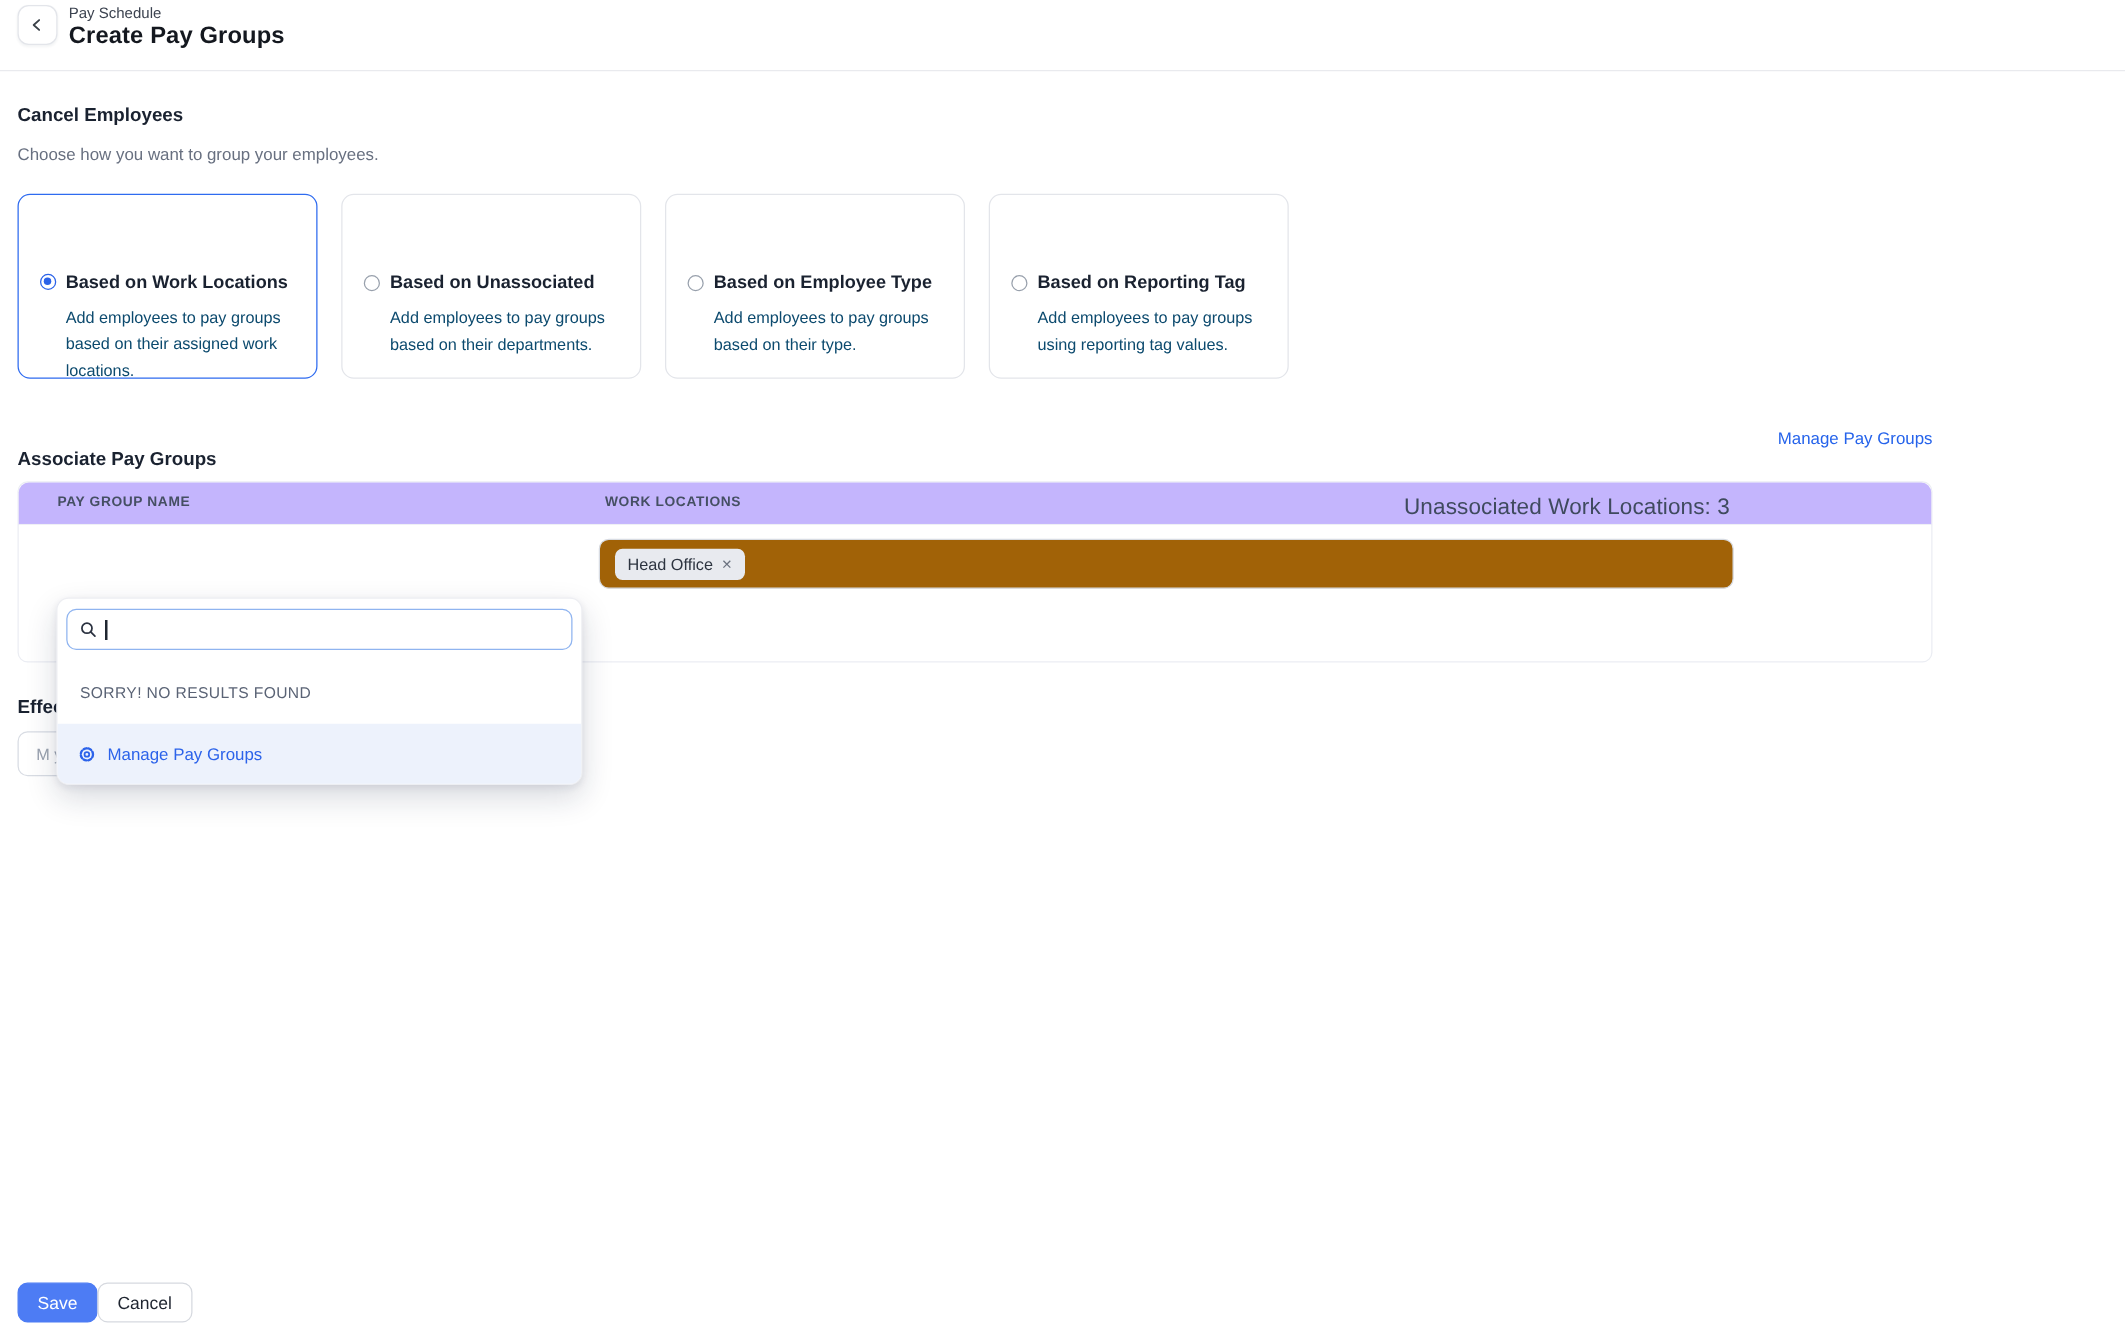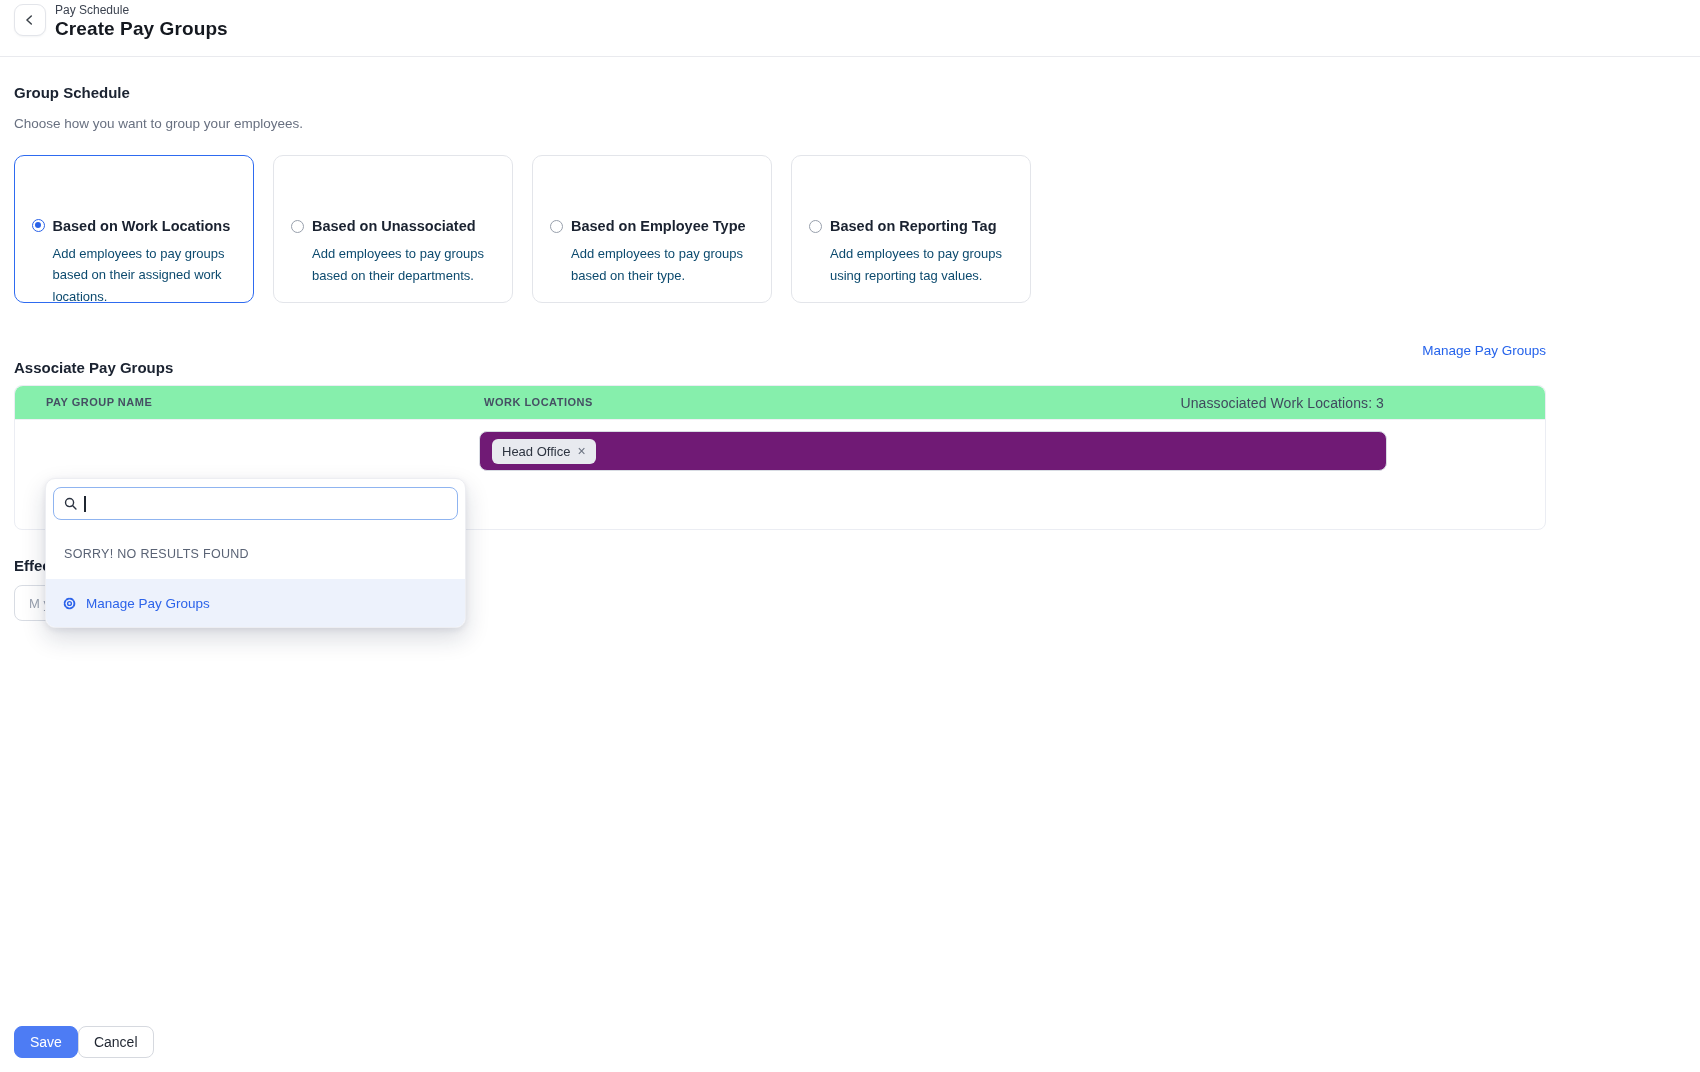--- a/index.html
+++ b/index.html
@@ -37,39 +37,39 @@
   .card-desc { margin:9px 0 0 21px; font-size:13px; line-height:1.68; color:#0c4a6e; }
 
   
   .assoc-row { position:absolute; left:14px; top:343px; width:1532px;
     display:flex; justify-content:space-between; align-items:flex-start; }
   .assoc-row .sec-heading { margin-top:16px; }
   .manage-link { font-size:13.5px; color:#2563EB; cursor:pointer; text-decoration:none; }
 
   .pg-table { position:absolute; left:14px; top:385px; width:1532px; height:145px;
     border:1px solid #EBEDF3; border-radius:8px; background:#fff; }
-  .pg-table-header { position:relative; height:34px; background:#86efac;
+  .pg-table-header { position:relative; height:34px; background:#c4b5fd;
     border-bottom:1px solid #EFF0F5; border-radius:8px 8px 0 0; }
   .th { position:absolute; top:10px; font-size:11px; font-weight:700;
     letter-spacing:.5px; color:#454F63; }
   .th-1 { left:31px; }
   .th-2 { left:469px; }
-  .th-note { position:absolute; top:9px; right:161px; font-size:14px;
+  .th-note { position:absolute; top:9px; right:161px; font-size:18px;
     font-weight:400; color:#3F4A5E; letter-spacing:.1px; }
 
   .pg-table-body { position:relative; height:110px; }
   .pg-select { position:absolute; left:31px; top:11px; width:420px; height:40px;
     border:1px solid #A9C3F2; border-radius:8px; background:#fff;
     display:flex; align-items:center; padding:0 14px; cursor:pointer; }
   .pg-select-label { margin-left:9px; font-size:14px; color:#3A4354; flex:1; }
   .caret-up { width:0; height:0; border-left:5px solid transparent;
     border-right:5px solid transparent; border-bottom:6px solid #70798A; }
 
   .wl-field { position:absolute; left:464px; top:11px; width:908px; height:40px;
-    border:1px solid #D8DCE3; border-radius:8px; background:#701a75;
+    border:1px solid #D8DCE3; border-radius:8px; background:#a16207;
     display:flex; align-items:center; padding:0 12px; cursor:text; }
   .chip { display:flex; align-items:center; background:#E8EAEF; border-radius:6px;
     padding:5px 10px; font-size:13px; color:#2D3440; }
   .chip-x { margin-left:7px; color:#6C7380; font-size:14px; line-height:1;
     cursor:pointer; }
 
   
   .dropdown { position:absolute; left:45px; top:478px; width:421px; height:150px;
     background:#fff; border:1px solid #EDEEF2; border-radius:10px; z-index:10;
     box-shadow:0 10px 25px rgba(20,30,60,.16), 0 2px 6px rgba(20,30,60,.08); }
@@ -112,21 +112,21 @@
       <span>
         <svg width="14" height="14" viewBox="0 0 16 16" fill="none">
           <polyline points="9.5,3.5 4.5,8 9.5,12.5" stroke="#3A4148" stroke-width="1.7" stroke-linecap="round" stroke-linejoin="round"></polyline>
         </svg>
       </span>
     </div>
     <div class="crumb">Pay Schedule</div>
     <div class="page-title">Create Pay Groups</div>
   </div>
 
-  <div class="sec-heading group-head">Group Schedule</div>
+  <div class="sec-heading group-head">Cancel Employees</div>
   <div class="group-sub">Choose how you want to group your employees.</div>
 
   <div class="cards">
     <div class="card selected">
       <div class="card-title-row">
         <span class="radio checked"></span>
         <span class="card-title">Based on Work Locations</span>
       </div>
       <div class="card-desc">Add employees to pay groups based on their assigned work locations.</div>
     </div>

